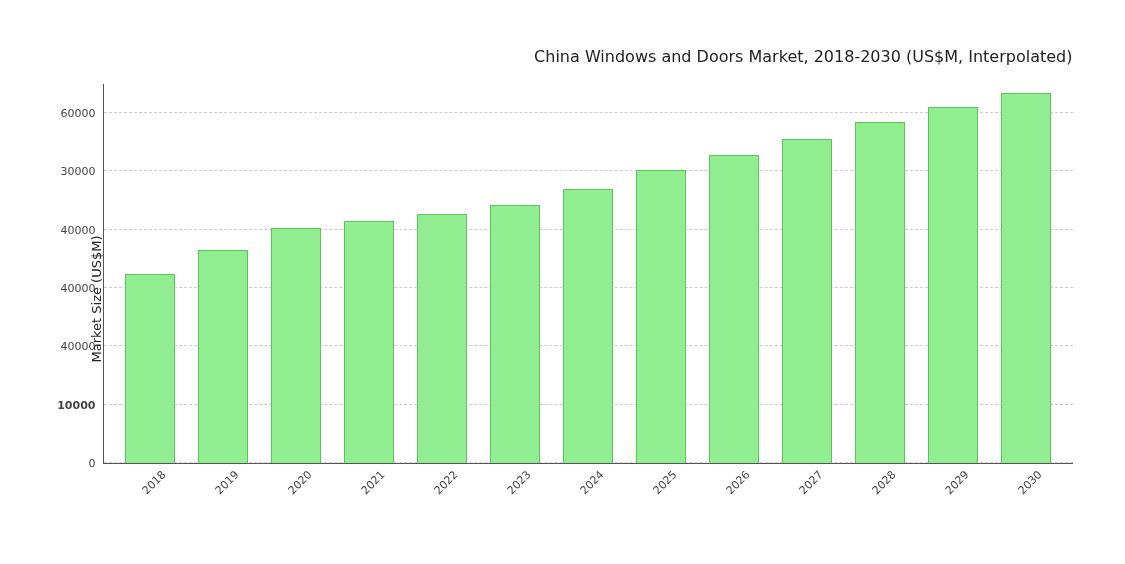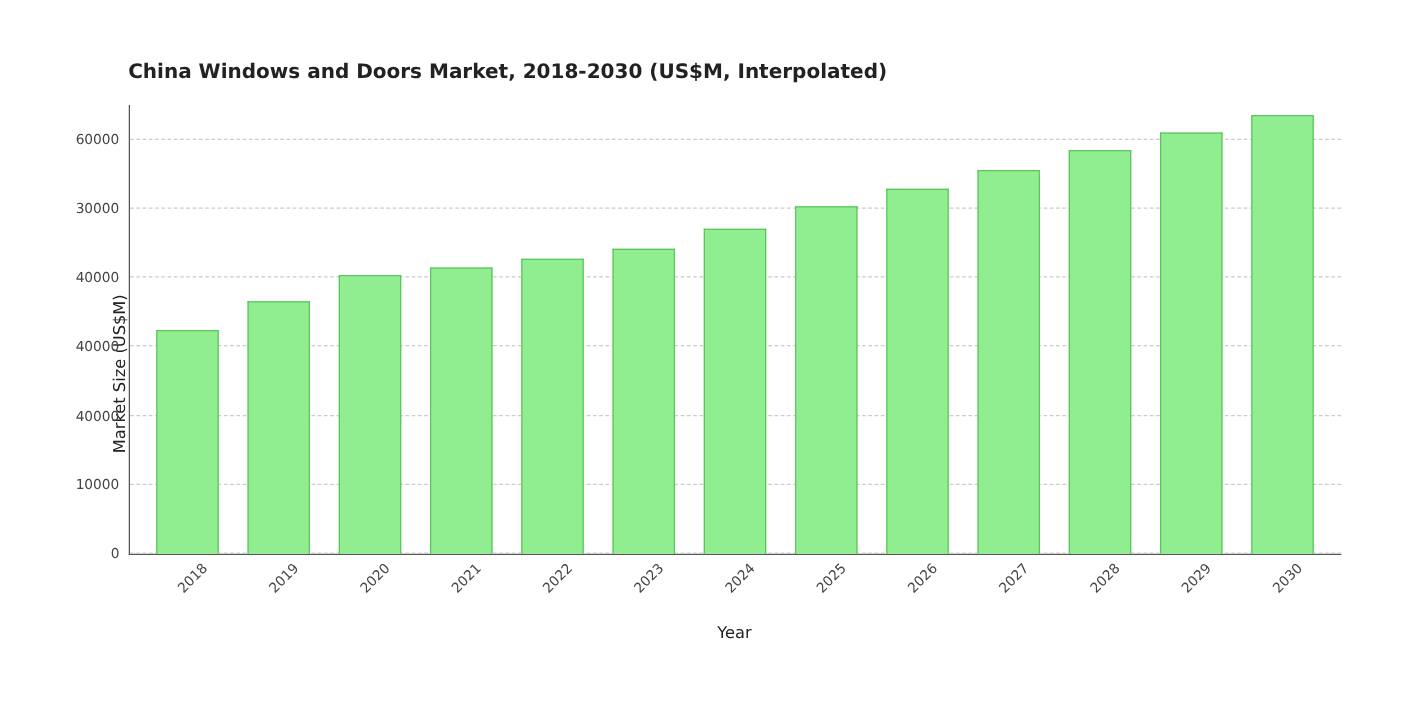--- a/index.html
+++ b/index.html
@@ -12,25 +12,25 @@
       align-items: center;
       justify-content: center;
     }
     .chart-container {
       width: 1080px;
       height: 530px;
       position: relative;
       padding: 30px 30px 70px 80px;
     }
     .chart-title {
-      text-align: left;
+      text-align: right;
       font-size: 16px;
       color: #222;
       margin-bottom: 18px;
-      font-weight: bold;
+      font-weight: normal;
     }
     .chart-area {
       position: relative;
       width: 100%;
       height: 380px;
       border-left: 1.5px solid #555;
       border-bottom: 1.5px solid #555;
     }
     .gridline {
       position: absolute;
@@ -100,21 +100,21 @@
 
   <div style="position:relative; display:flex; flex-direction:column; height: 430px;">
 
     <div style="position:absolute; left:-70px; top:50%; transform:translateY(-50%) rotate(-90deg); font-size:13px; color:#222; white-space:nowrap;">Market Size (US$M)</div>
 
     <div class="chart-area" id="chart-area">
 
     <div class="gridline" style="bottom: 0%; top: auto;"></div>
         <div class="y-label" style="bottom: 0%; top: auto;">0</div>
         <div class="gridline" style="bottom: 15.3846%; top: auto;"></div>
-        <div class="y-label" style="bottom: 15.3846%; top: auto;">10000</div>
+        <div class="y-label" style="bottom: 15.3846%; top: auto; font-weight: bold;">10000</div>
         <div class="gridline" style="bottom: 30.7692%; top: auto;"></div>
         <div class="y-label" style="bottom: 30.7692%; top: auto;">40000</div>
         <div class="gridline" style="bottom: 46.1538%; top: auto;"></div>
         <div class="y-label" style="bottom: 46.1538%; top: auto;">40000</div>
         <div class="gridline" style="bottom: 61.5385%; top: auto;"></div>
         <div class="y-label" style="bottom: 61.5385%; top: auto; text-align: center;">40000</div>
         <div class="gridline" style="bottom: 76.9231%; top: auto;"></div>
         <div class="y-label" style="bottom: 76.9231%; top: auto;">30000</div>
         <div class="gridline" style="bottom: 92.3077%; top: auto;"></div>
         <div class="y-label" style="bottom: 92.3077%; top: auto;">60000</div>
@@ -170,15 +170,14 @@
         <div class="x-label-item">2023</div>
         <div class="x-label-item">2024</div>
         <div class="x-label-item">2025</div>
         <div class="x-label-item">2026</div>
         <div class="x-label-item">2027</div>
         <div class="x-label-item">2028</div>
         <div class="x-label-item">2029</div>
         <div class="x-label-item">2030</div>
       </div>
 
-    <div class="axis-title-x">Year</div>
   </div>
 </div>
 
 </body></html>

